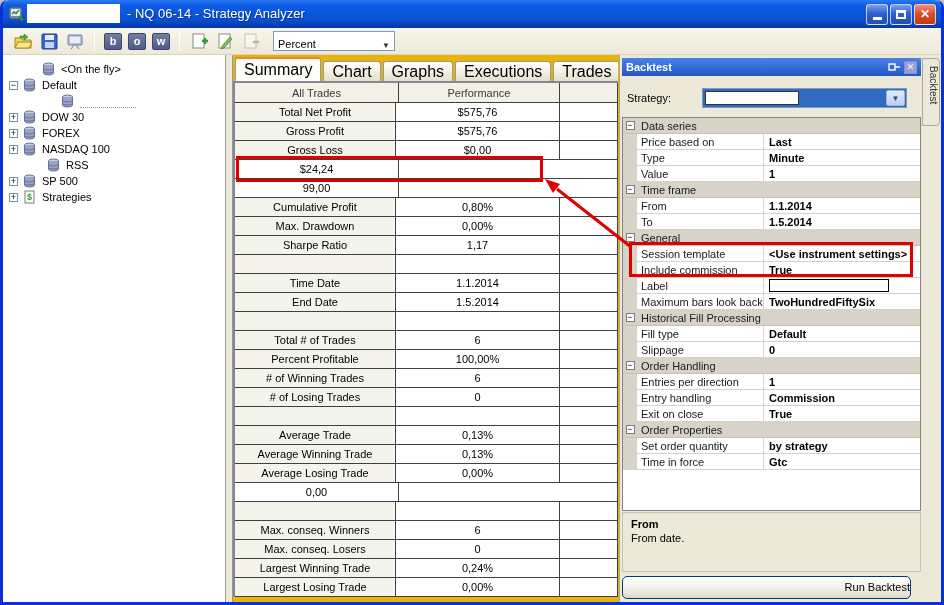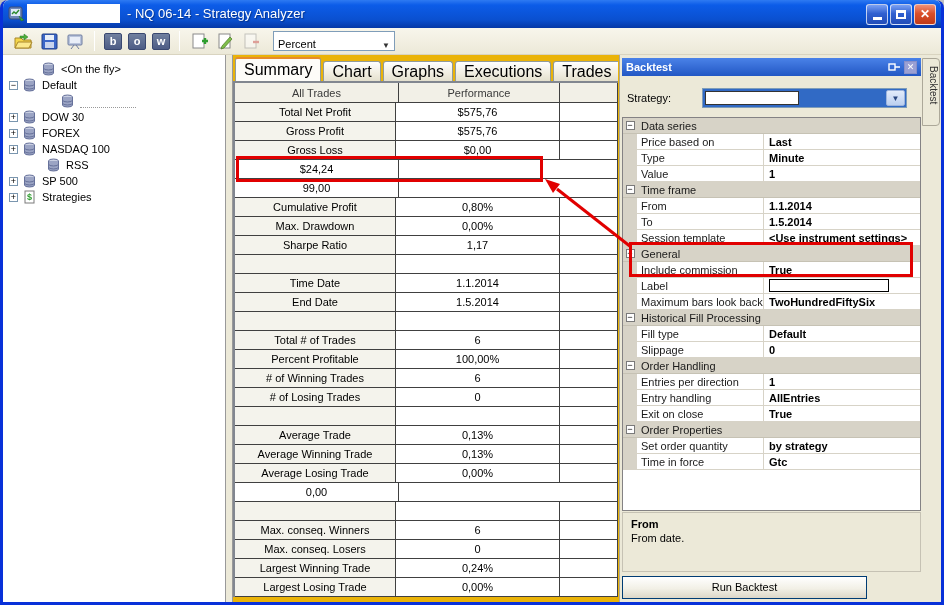--- a/index.html
+++ b/index.html
@@ -138,22 +138,22 @@
     width:9px; height:9px; border:1px solid #7A7A7A; background:#fff;
     font-size:9px; line-height:7px; text-align:center; color:#000;
   }
   .pv-redact{ width:120px; height:13px; background:#fff; border:1px solid #000; }
   #bt-desc{
     position:absolute; left:2px; top:457px; width:299px; height:60px;
     background:#ECE9D8; border:1px solid #C6C2B4; padding:5px 8px; font-size:11px; color:#000;
   }
   #bt-desc .dtitle{ font-weight:bold; margin-bottom:2px; }
   #run-btn{
-    position:absolute; left:2px; top:521px; width:245px; height:23px;
-    border:1px solid #003C74; border-radius:0; font-size:11px; color:#000; text-align:center; line-height:21px;
+    position:absolute; left:2px; top:521px; width:289px; height:23px;
+    border:1px solid #003C74; border-radius:5px; font-size:11px; color:#000; text-align:right; line-height:21px;
     background:linear-gradient(180deg,#FFFFFF,#F2F0E6 55%,#DDD7C8);
   }
   #vtab-strip{ position:absolute; left:919px; top:0; width:19px; height:547px; background:#ECE9D8; }
   #vtab{
     margin-top:3px; width:18px; height:68px; border:1px solid #ACA899; border-radius:0 4px 4px 0;
     background:#ECE9D8; writing-mode:vertical-rl; font-size:10px; color:#333; padding-top:7px; text-align:left;
   }
   #annot{ position:absolute; left:0; top:0; z-index:40; pointer-events:none; }
 </style>
 </head>
@@ -514,33 +514,33 @@
             <div class="prow">
               <div class="gutter"></div>
               <div class="plabel">From</div>
               <div class="pvalue">1.1.2014</div>
             </div>
             <div class="prow">
               <div class="gutter"></div>
               <div class="plabel">To</div>
               <div class="pvalue">1.5.2014</div>
             </div>
-            <div class="prow">
-              <div class="gutter"></div>
-              <div class="plabel">Session template</div>
-              <div class="pvalue">&lt;Use instrument settings&gt;</div>
-            </div>
             <div class="prow cat">
               <div class="gutter">
                 <div class="cat-minus">−</div>
               </div>
               <div class="plabel">General</div>
             </div>
             <div class="prow">
               <div class="gutter"></div>
+              <div class="plabel">Session template</div>
+              <div class="pvalue">&lt;Use instrument settings&gt;</div>
+            </div>
+            <div class="prow">
+              <div class="gutter"></div>
               <div class="plabel">Include commission</div>
               <div class="pvalue">True</div>
             </div>
             <div class="prow">
               <div class="gutter"></div>
               <div class="plabel">Label</div>
               <div class="pvalue">
                 <div class="pv-redact"></div>
               </div>
             </div>
@@ -572,21 +572,21 @@
               <div class="plabel">Order Handling</div>
             </div>
             <div class="prow">
               <div class="gutter"></div>
               <div class="plabel">Entries per direction</div>
               <div class="pvalue">1</div>
             </div>
             <div class="prow">
               <div class="gutter"></div>
               <div class="plabel">Entry handling</div>
-              <div class="pvalue">AllEntries</div>
+              <div class="pvalue">Commission</div>
             </div>
             <div class="prow">
               <div class="gutter"></div>
               <div class="plabel">Exit on close</div>
               <div class="pvalue">True</div>
             </div>
             <div class="prow cat">
               <div class="gutter">
                 <div class="cat-minus">−</div>
               </div>

